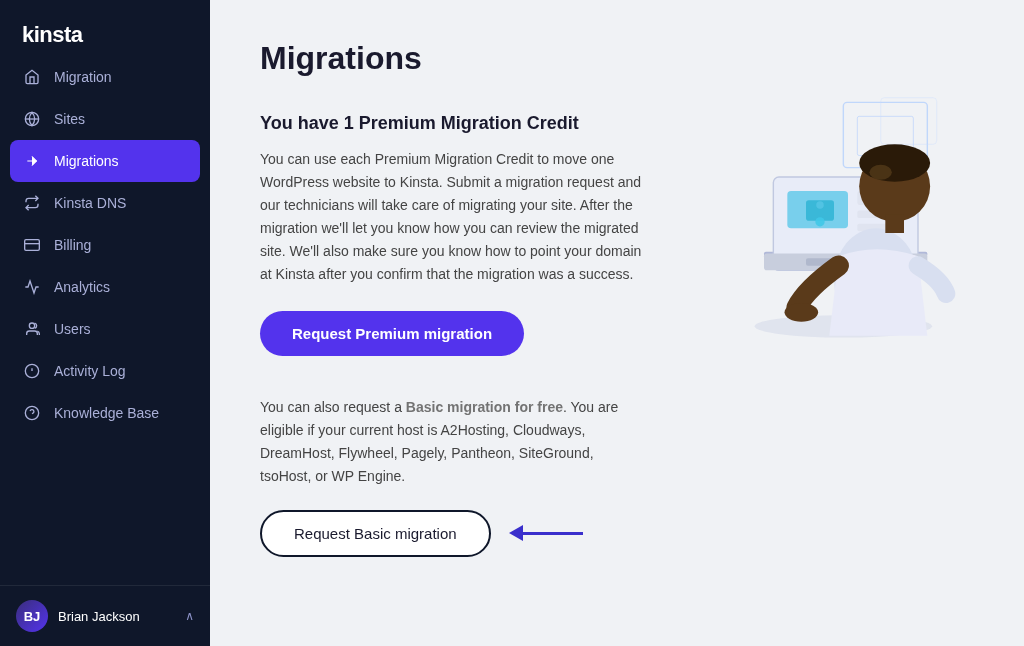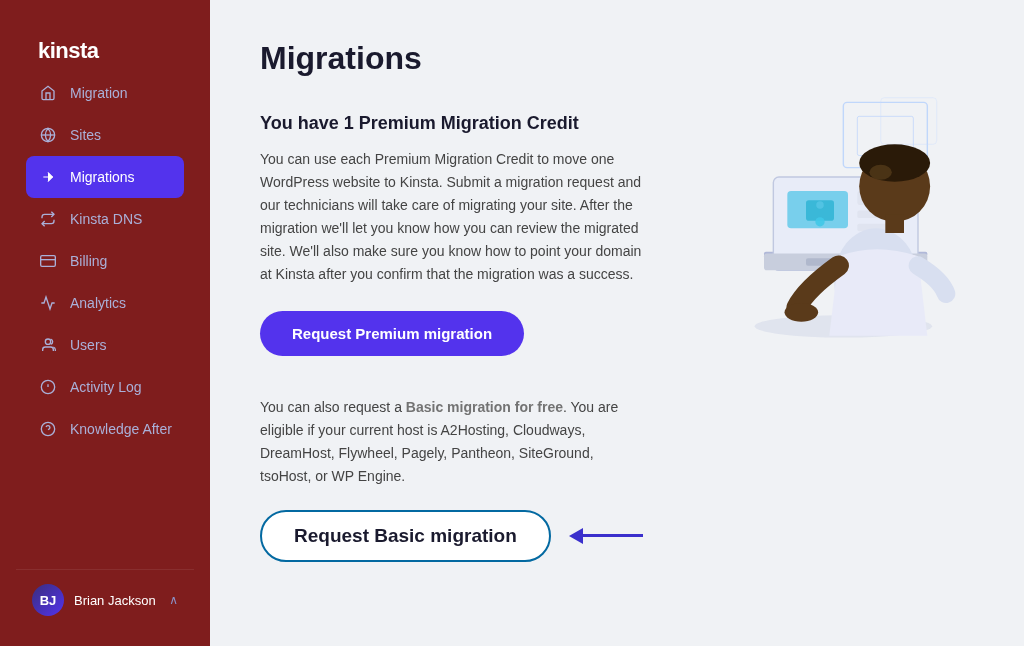--- a/index.html
+++ b/index.html
@@ -2,26 +2,26 @@
 <html><head>
   <meta charset="utf-8">
   <style>
     * { box-sizing: border-box; margin: 0; padding: 0; }
     body { font-family: -apple-system, BlinkMacSystemFont, 'Segoe UI', sans-serif; display: flex; height: 646px; width: 1024px; overflow: hidden; background: #f0f2f5; }
 
     
     .sidebar {
       width: 210px;
       min-width: 210px;
-      background: #7f1d1d;
+      background: #0f172a;
       color: #fff;
       display: flex;
       flex-direction: column;
       height: 100%;
-      padding: 16px;
+      padding: 0;
     }
     .sidebar-logo {
       padding: 22px 22px 8px 22px;
     }
     .logo-text {
       font-size: 22px;
       font-weight: 700;
       color: #fff;
       letter-spacing: -0.5px;
     }
@@ -157,25 +157,25 @@
     }
     .basic-desc strong { font-weight: 700; color: #737373; }
     .btn-basic-wrapper {
       display: flex;
       align-items: center;
       gap: 20px;
     }
     .btn-basic {
       background: #fff;
       color: #1a1a2e;
-      border: 2px solid #0369a1;
+      border: 2px solid #0f172a;
       padding: 13px 32px;
       border-radius: 50px;
-      font-size: 19px;
-      font-weight: 700;
+      font-size: 15px;
+      font-weight: 400;
       cursor: pointer;
       display: inline-block;
       transition: border-color 0.15s;
     }
     .arrow-indicator {
       display: flex;
       align-items: center;
       gap: 0;
     }
     .arrow-line {
@@ -301,21 +301,21 @@
     </div>
 
     <div class="nav-item">
       <span class="nav-icon">
         <svg width="16" height="16" viewBox="0 0 24 24" fill="none" stroke="currentColor" stroke-width="2">
             <circle cx="12" cy="12" r="10"></circle>
             <path d="M9.09 9a3 3 0 0 1 5.83 1c0 2-3 3-3 3"></path>
             <line x1="12" y1="17" x2="12.01" y2="17"></line>
           </svg>
       </span>
-      <span class="nav-label">Knowledge After</span>
+      <span class="nav-label">Knowledge Base</span>
     </div>
   </div>
 
   <div class="sidebar-footer">
     <div class="user-info">
       <div class="avatar">
         <div class="avatar-img">BJ</div>
       </div>
       <span class="user-name">Brian Jackson</span>
     </div>

